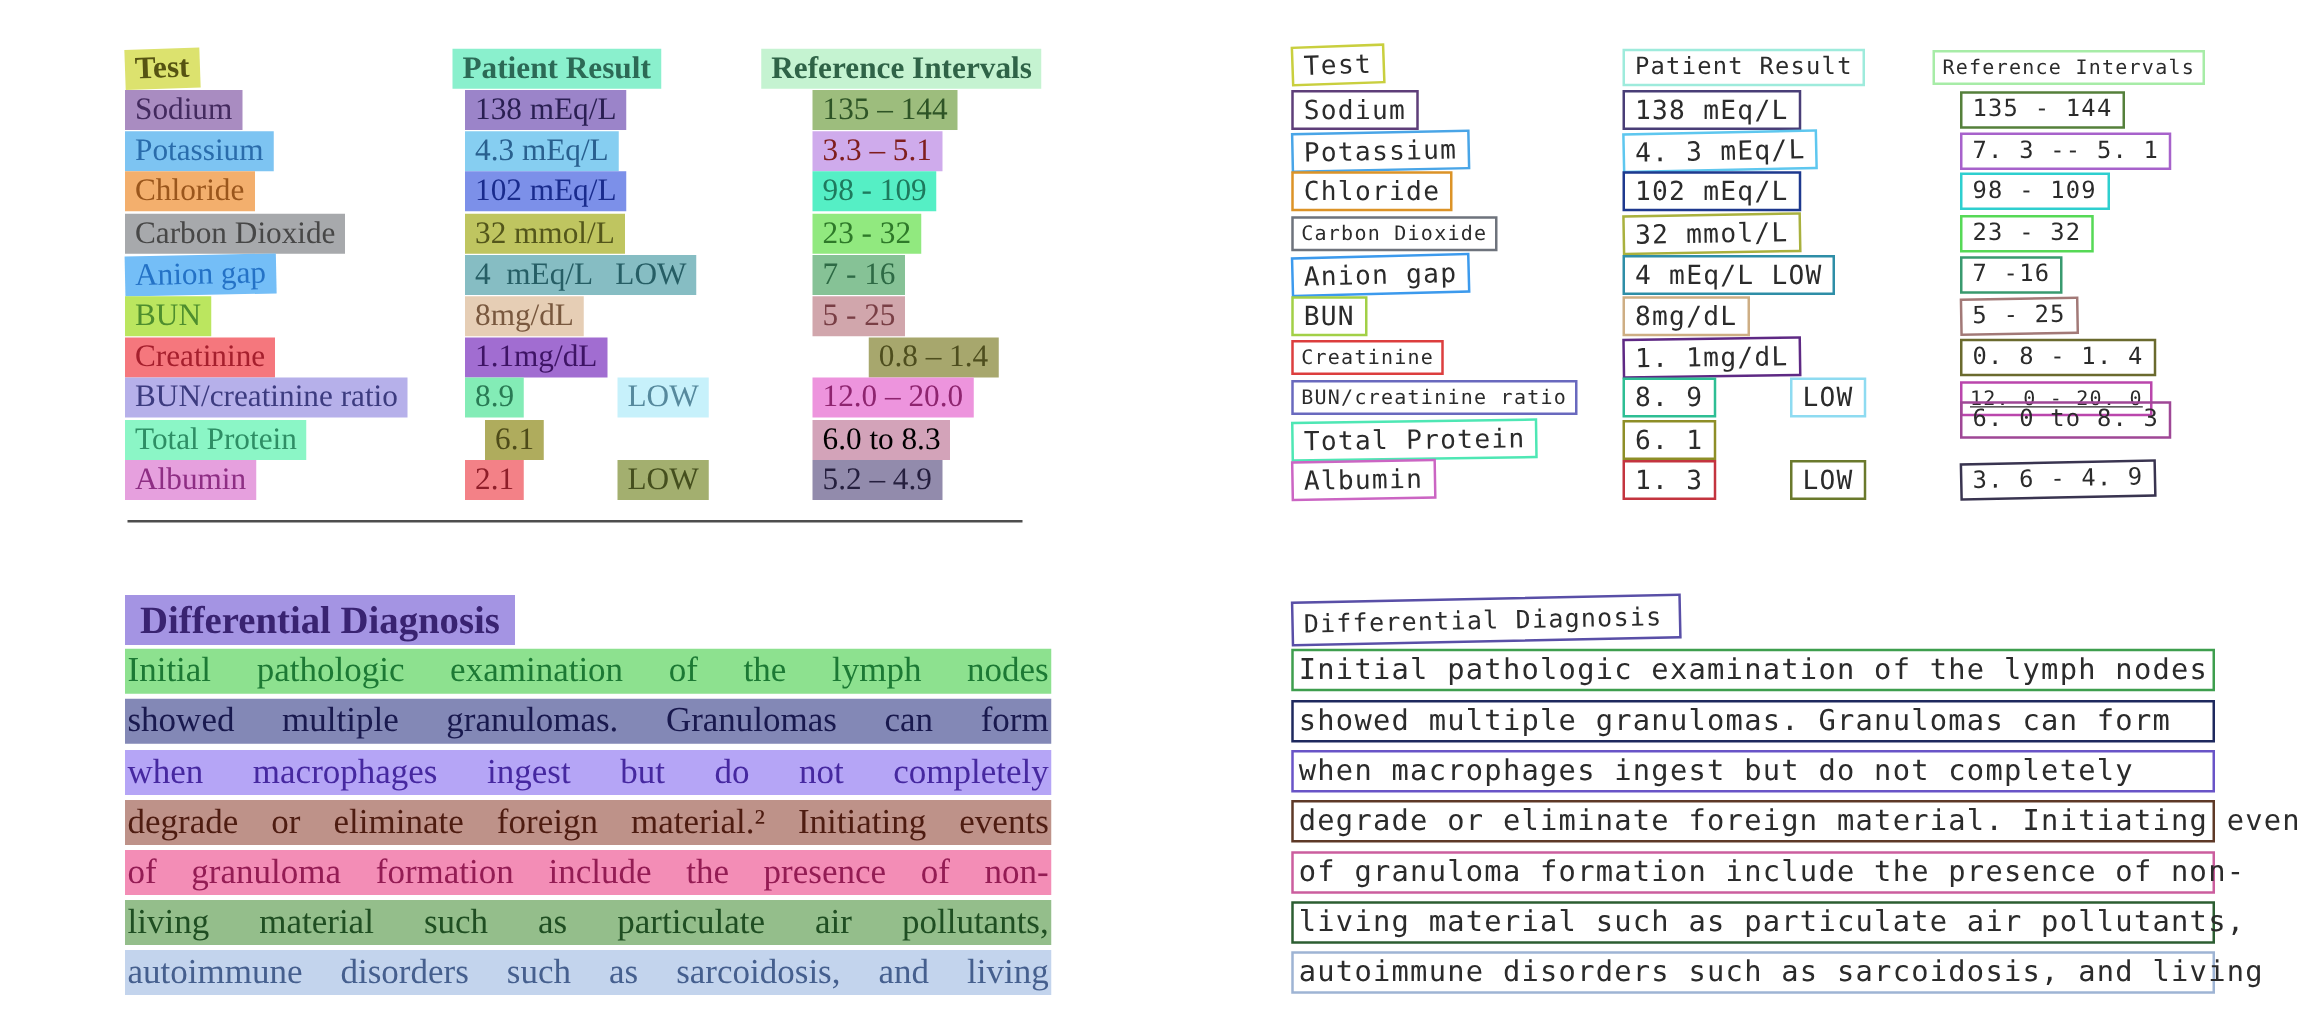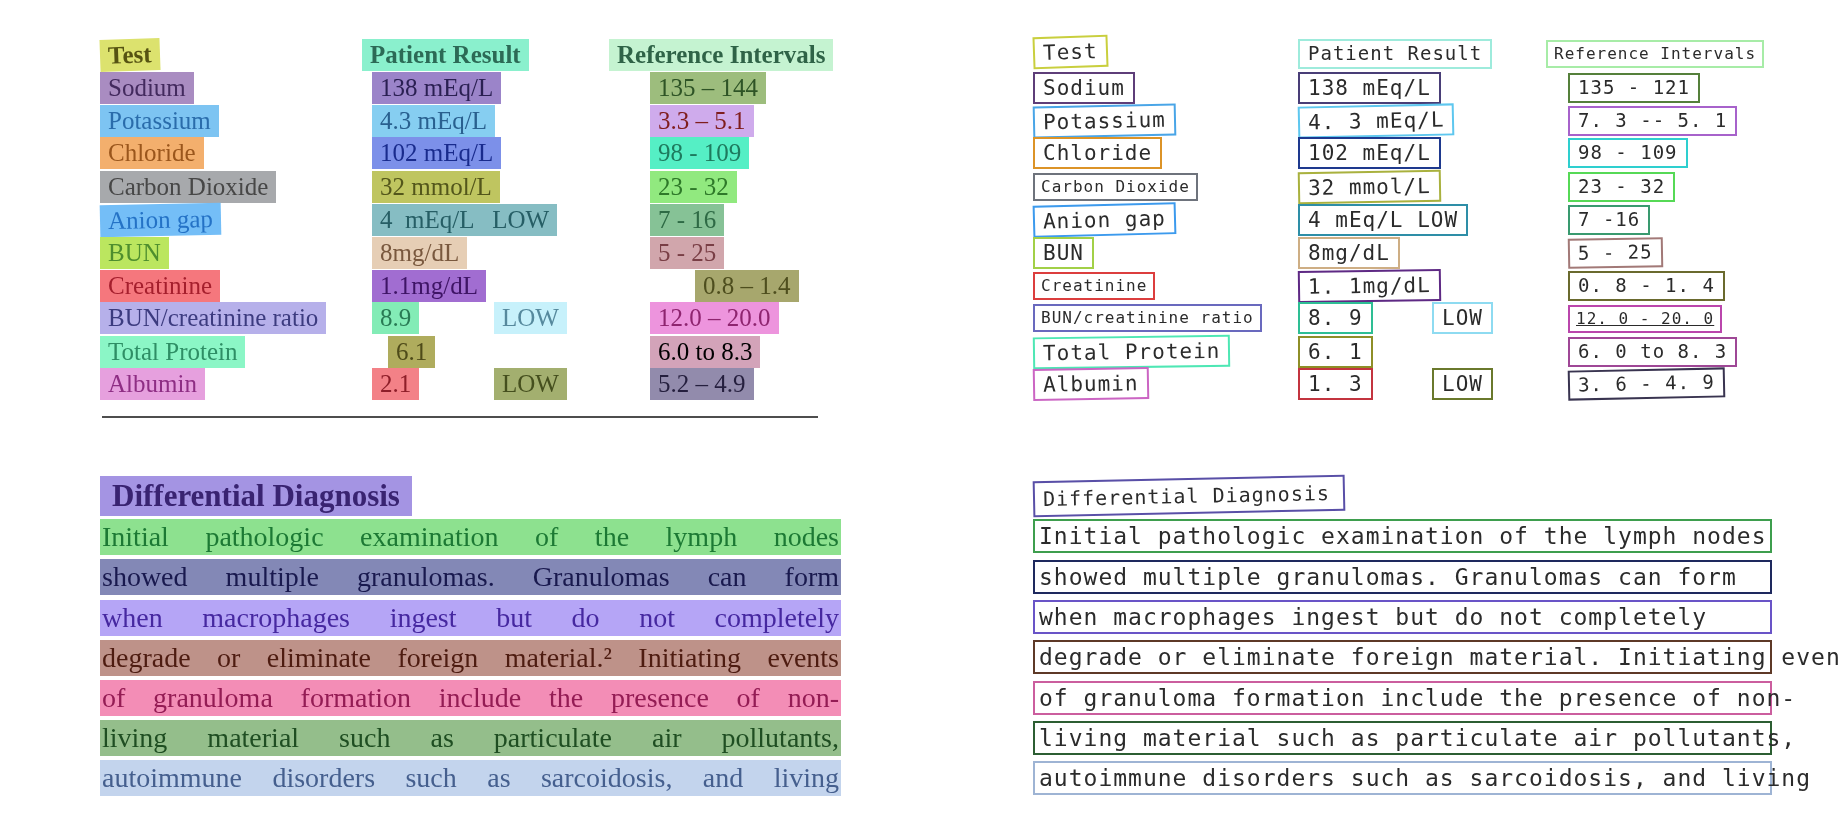--- a/index.html
+++ b/index.html
@@ -97,21 +97,21 @@
   </div>
 
   <div>
 
     <span class="rbox rc1" style="top: 36px; transform: rotate(-2deg); border-color: rgb(201, 207, 62);">Test</span>
     <span class="rbox rc2 rmid" style="top: 39px; border-color: rgb(158, 235, 220);">Patient Result</span>
     <span class="rbox rhdr-ref rsm" style="top: 40px; border-color: rgb(167, 236, 167);">Reference Intervals</span>
 
     <span class="rbox rc1" style="top: 72px; border-color: rgb(94, 62, 121);">Sodium</span>
     <span class="rbox rc2" style="top: 72px; border-color: rgb(73, 62, 119);">138 mEq/L</span>
-    <span class="rbox rc4 rmid" style="top: 73px; border-color: rgb(85, 128, 59);">135 - 121</span>
+    <span class="rbox rc4 rmid" style="top: 73px; border-color: rgb(85, 128, 59);">135 - 144</span>
 
     <span class="rbox rc1" style="top: 105px; transform: rotate(-1.2deg); border-color: rgb(73, 165, 231);">Potassium</span>
     <span class="rbox rc2" style="top: 105px; transform: rotate(-1.2deg); border-color: rgb(94, 199, 239);">4. 3 mEq/L</span>
     <span class="rbox rc4 rmid" style="top: 106px; border-color: rgb(167, 98, 203);">7. 3 -- 5. 1</span>
 
     <span class="rbox rc1" style="top: 137px; border-color: rgb(220, 147, 39);">Chloride</span>
     <span class="rbox rc2" style="top: 137px; border-color: rgb(30, 57, 142);">102 mEq/L</span>
     <span class="rbox rc4 rmid" style="top: 138px; border-color: rgb(46, 207, 207);">98 - 109</span>
 
     <span class="rbox rc1 rsm" style="top: 173px; border-color: rgb(110, 115, 124);">Carbon Dioxide</span>
@@ -130,21 +130,21 @@
     <span class="rbox rc2" style="top: 270px; transform: rotate(-0.8deg); border-color: rgb(94, 41, 132);">1. 1mg/dL</span>
     <span class="rbox rc4 rmid" style="top: 271px; border-color: rgb(106, 106, 46);">0. 8 - 1. 4</span>
 
     <span class="rbox rc1 rsm" style="top: 304px; border-color: rgb(105, 105, 190);">BUN/creatinine ratio</span>
     <span class="rbox rc2" style="top: 302px; border-color: rgb(46, 190, 148);">8. 9</span>
     <span class="rbox rc3" style="top: 302px; border-color: rgb(142, 219, 241);">LOW</span>
     <span class="rbox rc4 rsm" style="top: 305px; border-color: rgb(186, 70, 172); text-decoration: underline;">12. 0 - 20. 0</span>
 
     <span class="rbox rc1" style="top: 336px; transform: rotate(-0.8deg); border-color: rgb(78, 231, 180);">Total Protein</span>
     <span class="rbox rc2" style="top: 336px; border-color: rgb(142, 142, 39);">6. 1</span>
-    <span class="rbox rc4 rmid" style="top: 337px; border-color: rgb(159, 71, 150);">6. 0 to 8. 3</span>
+    <span class="rbox rc4 rmid" style="top: 321px; border-color: rgb(159, 71, 150);">6. 0 to 8. 3</span>
 
     <span class="rbox rc1" style="top: 368px; transform: rotate(-1deg); border-color: rgb(203, 101, 195);">Albumin</span>
     <span class="rbox rc2" style="top: 368px; border-color: rgb(195, 52, 63);">1. 3</span>
     <span class="rbox rc3" style="top: 368px; border-color: rgb(106, 121, 44);">LOW</span>
     <span class="rbox rc4 rmid" style="top: 369px; transform: rotate(-1.2deg); border-color: rgb(57, 52, 80);">3. 6 - 4. 9</span>
 
     <div class="rheading" style="transform: rotate(-1.2deg); border-color: rgb(89, 79, 167);">Differential Diagnosis</div>
 
     <div class="rpline" style="top: 519px; border-color: rgb(62, 158, 78);">Initial pathologic examination of the lymph nodes</div>
     <div class="rpline" style="top: 560px; border-color: rgb(30, 41, 94);">showed multiple granulomas. Granulomas can form</div>

